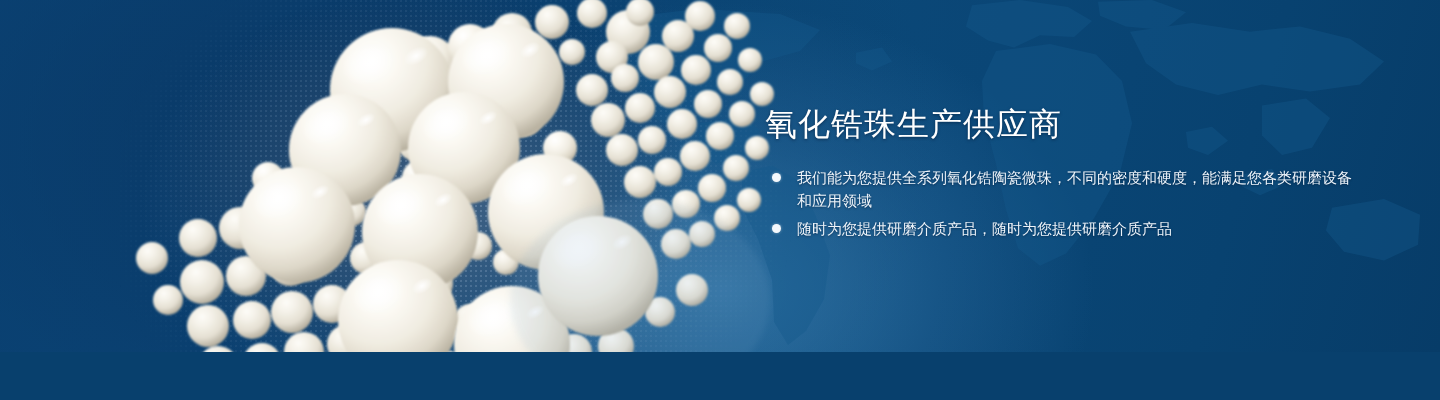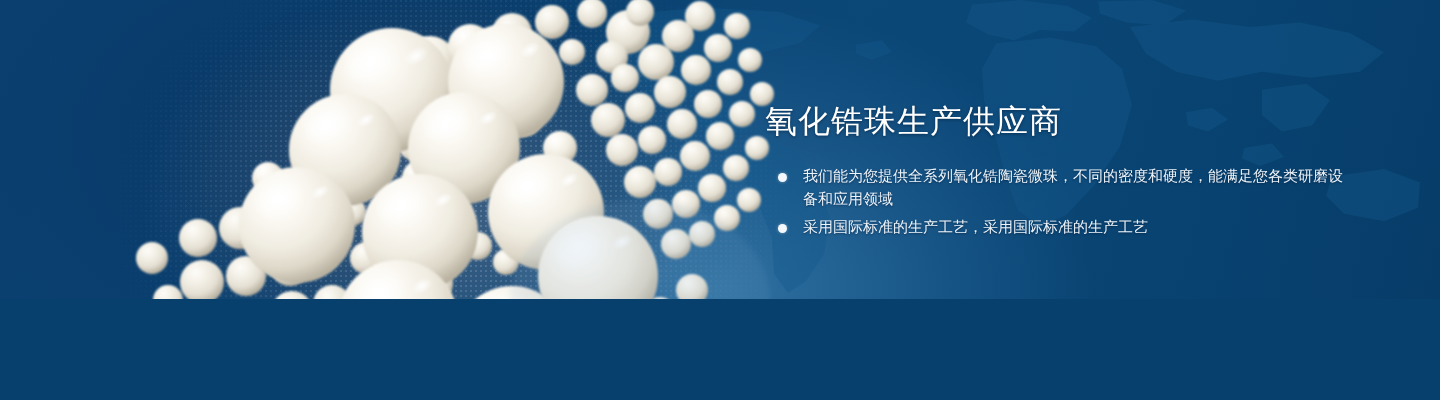--- a/index.html
+++ b/index.html
@@ -3,23 +3,23 @@
 <meta charset="utf-8">
 <style>
   html, body {
     margin: 0;
     padding: 0;
     background: #08406d;
   }
   .banner {
     position: relative;
     width: 1440px;
-    height: 299px;
+    height: 352px;
     overflow: hidden;
-    font-family: Liberation Mono, monospace;
+    font-family: Liberation Sans, sans-serif;
     background: #0f766e;
   }
 
   
   .bg-base {
     position: absolute; inset: 0;
     background:
       radial-gradient(ellipse 520px 400px at 720px 290px, rgba(78,150,200,0.55) 0%, rgba(60,128,182,0.26) 42%, rgba(20,80,130,0.0) 72%),
       radial-gradient(ellipse 760px 520px at 330px 140px, rgba(9,52,96,0.75) 0%, rgba(10,60,106,0.30) 55%, rgba(12,68,114,0) 80%),
       linear-gradient(105deg, #0a4274 0%, #0a4476 26%, #0b4979 48%, #0a4676 66%, #084270 84%, #073c68 100%);
@@ -64,21 +64,21 @@
   .headline {
     color: #ffffff;
     font-size: 32px;
     line-height: 40px;
     letter-spacing: 1px;
     font-weight: 400;
     margin: 0 0 22px 0;
     text-shadow: 0 1px 3px rgba(0,20,45,0.55);
     white-space: nowrap;
   }
-  .bullets { list-style: none; margin: 10px; padding: 0; }
+  .bullets { list-style: none; margin: 4px; padding: 0; }
   .bullet {
     position: relative;
     padding-left: 28px;
     margin-bottom: 5px;
     color: #eef4fa;
     font-size: 15px;
     line-height: 23px;
     text-shadow: 0 1px 2px rgba(0,20,45,0.5);
   }
   .bullet:last-child { margin-bottom: 0; }
@@ -326,19 +326,19 @@
     <ul class="bullets">
 
       <li class="bullet">
         <span class="bullet-dot"></span>
         <span class="bullet-text">我们能为您提供全系列氧化锆陶瓷微珠，不同的密度和硬度，能满足您各类研磨设备和应用领域</span>
       </li>
 
 
       <li class="bullet">
         <span class="bullet-dot"></span>
-        <span class="bullet-text">采用国际标准的生产工艺，采用国际标准的生产工艺</span>
+        <span class="bullet-text">随时为您提供研磨介质产品，随时为您提供研磨介质产品</span>
       </li>
 
     </ul>
   </div>
 
 </div>
 
 </body></html>

